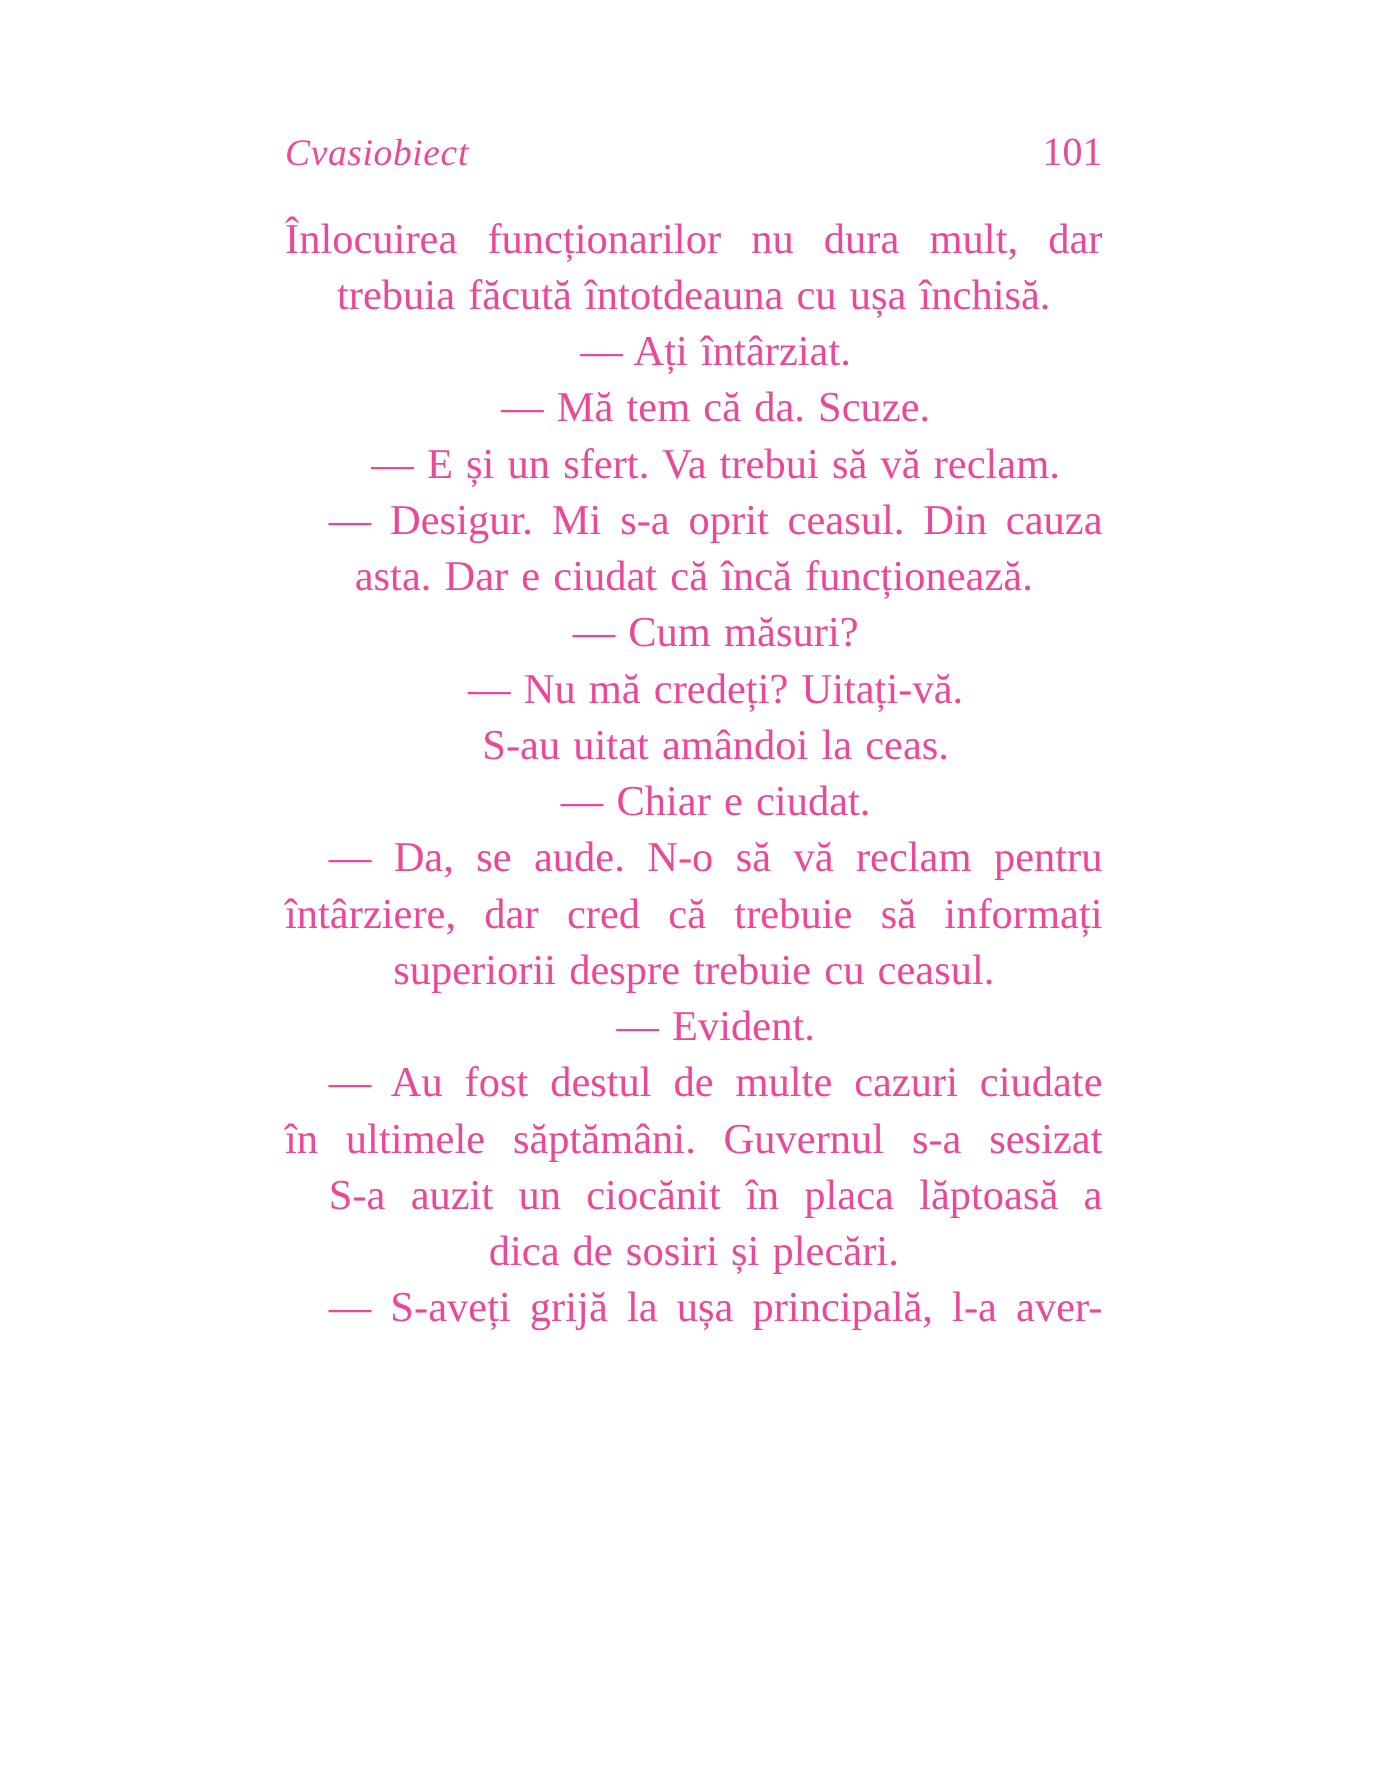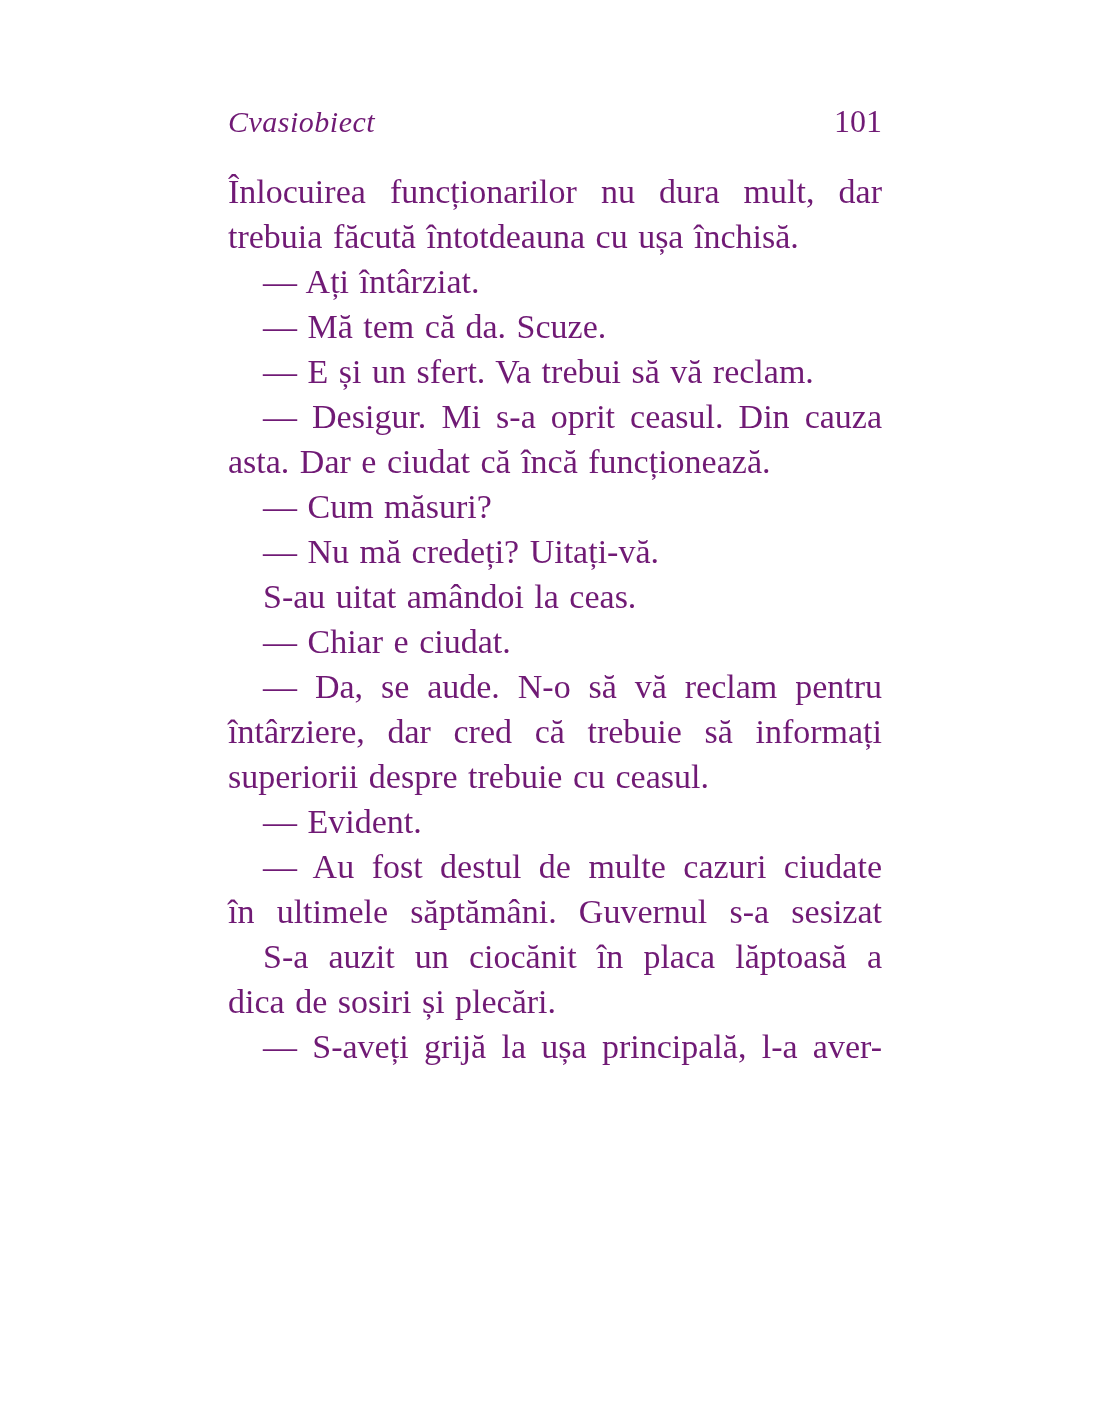--- a/index.html
+++ b/index.html
@@ -39,37 +39,37 @@
   .body-text {
     font-size: 34px;
     margin-top: 29px;
   }
   .para {
     margin: 0;
   }
   .line {
     line-height: 45px;
     height: 45px;
-    text-align: left;
+    text-align: center;
     word-spacing: 2px;
     white-space: normal;
   }
   .line.full {
     text-align: justify;
     text-align-last: justify;
   }
   .line.indent {
     padding-left: 35px;
     font-family: Liberation Serif, serif;
   }
 </style>
 </head>
 <body style="background: rgb(255, 255, 255);">
 
-<div class="text-block" style="color: #701a75;">
+<div class="text-block" style="color: #ec4899;">
   <div class="page-header">
     <span class="running-title">Cvasiobiect</span>
     <span class="page-number">101</span>
   </div>
   <div class="body-text">
       <div class="para">
         <div class="line full">Înlocuirea funcționarilor nu dura mult, dar</div>
         <div class="line">trebuia făcută întotdeauna cu ușa închisă.</div>
       </div>
       <div class="para">

